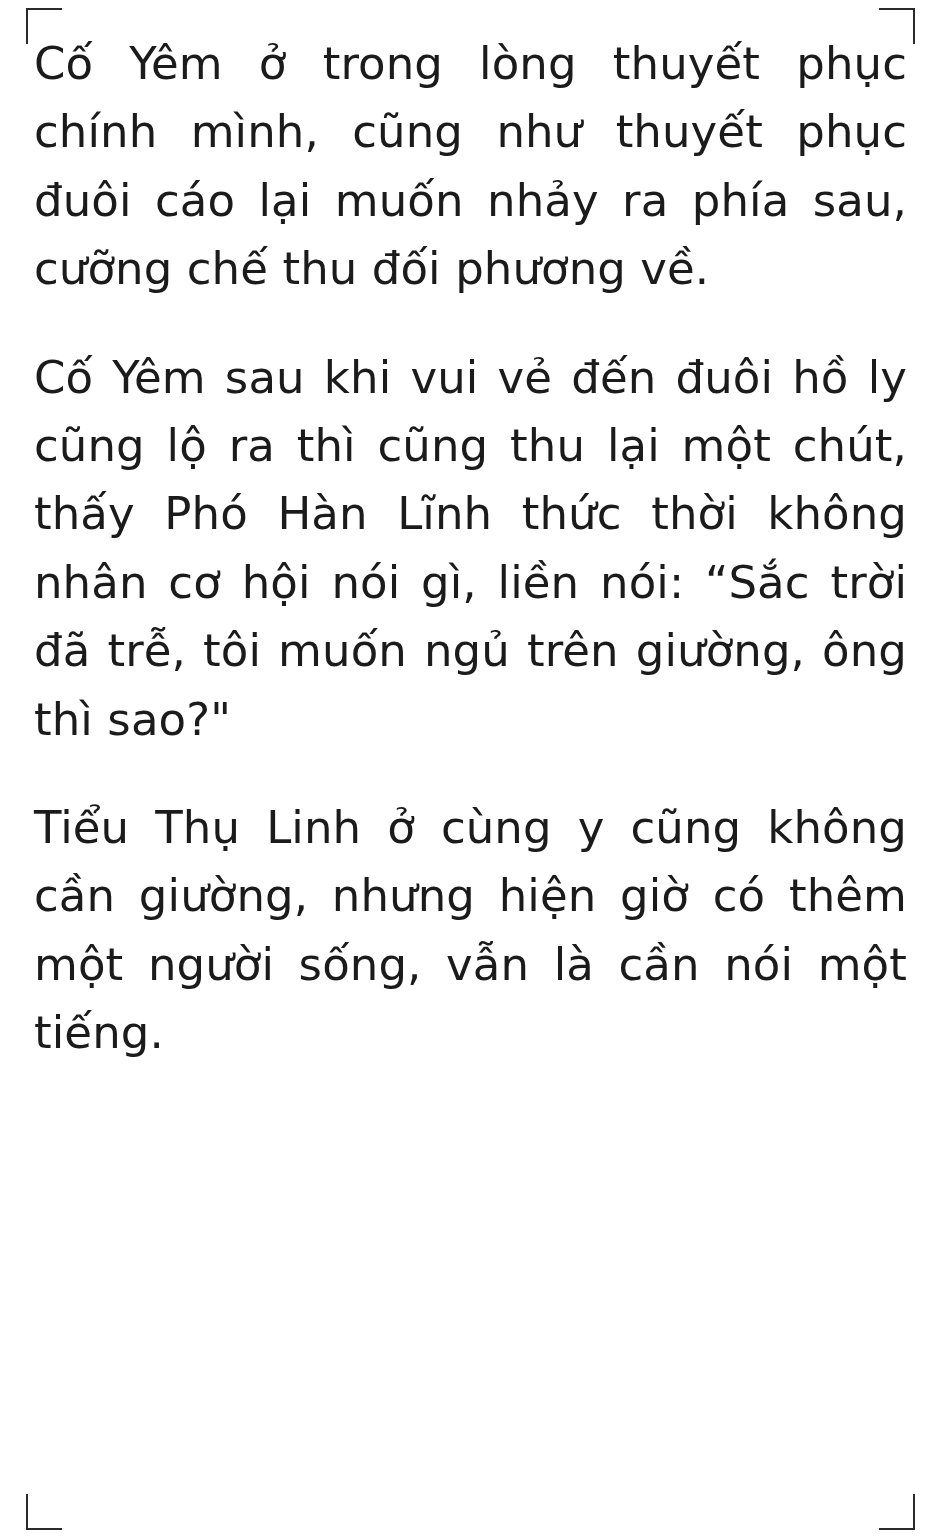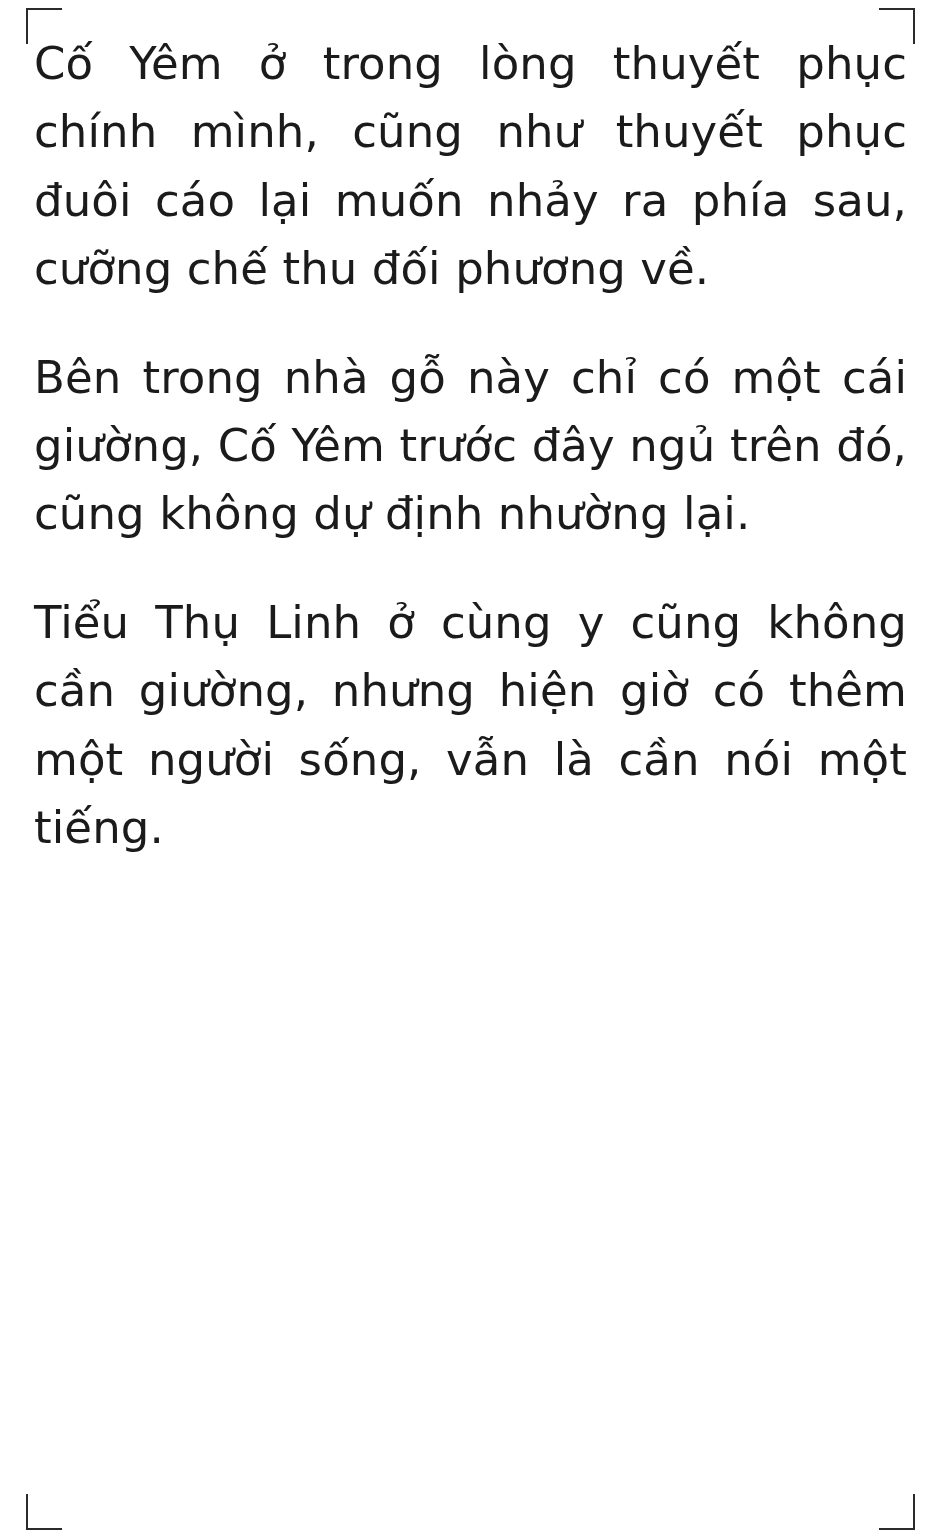--- a/index.html
+++ b/index.html
@@ -61,17 +61,17 @@
 
 <div class="page">
 
   <div class="crop tl"></div>
   <div class="crop tr"></div>
   <div class="crop bl"></div>
   <div class="crop br"></div>
 
   <div class="content">
     <p class="para">Cố Yêm ở trong lòng thuyết phục chính mình, cũng như thuyết phục đuôi cáo lại muốn nhảy ra phía sau, cưỡng chế thu đối phương về.</p>
-    <p class="para">Bên trong nhà gỗ này chỉ có một cái giường, Cố Yêm trước đây ngủ trên đó, cũng không dự định nhường lại.</p>
+    <p class="para">Cố Yêm sau khi vui vẻ đến đuôi hồ ly cũng lộ ra thì cũng thu lại một chút, thấy Phó Hàn Lĩnh thức thời không nhân cơ hội nói gì, liền nói: “Sắc trời đã trễ, tôi muốn ngủ trên giường, ông thì sao?"</p>
     <p class="para">Tiểu Thụ Linh ở cùng y cũng không cần giường, nhưng hiện giờ có thêm một người sống, vẫn là cần nói một tiếng.</p>
   </div>
 
 </div>
 
 </body></html>

